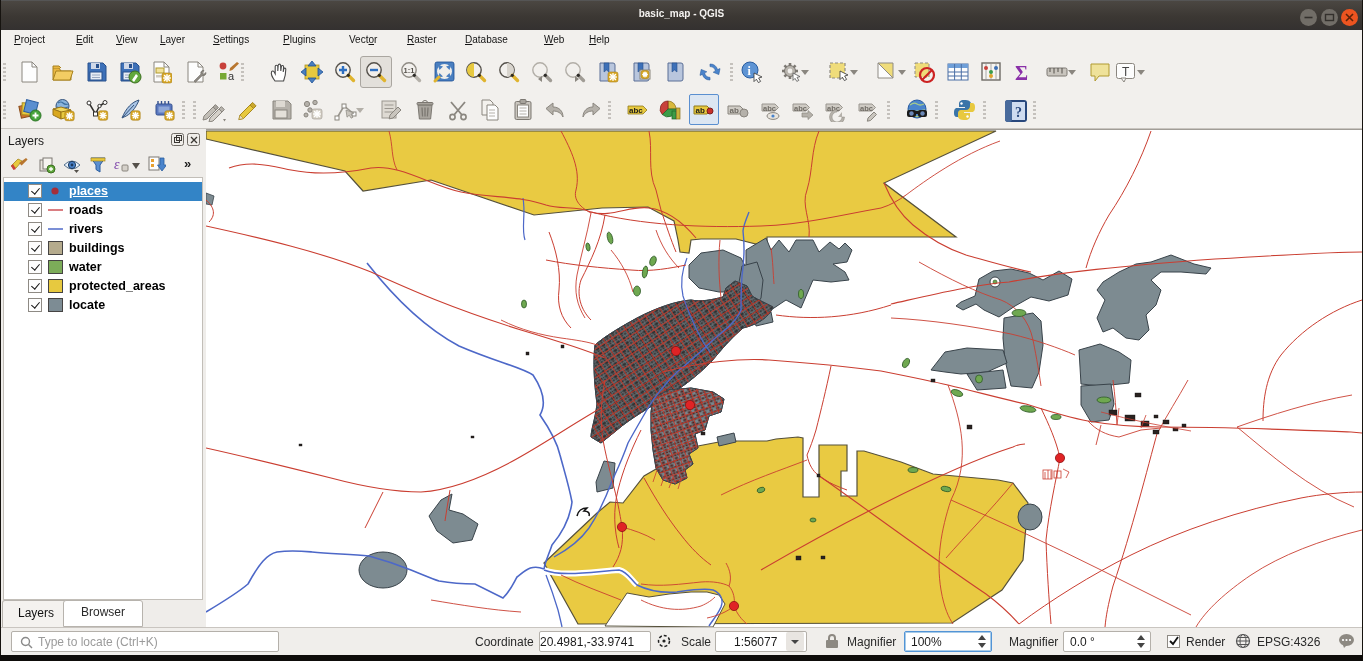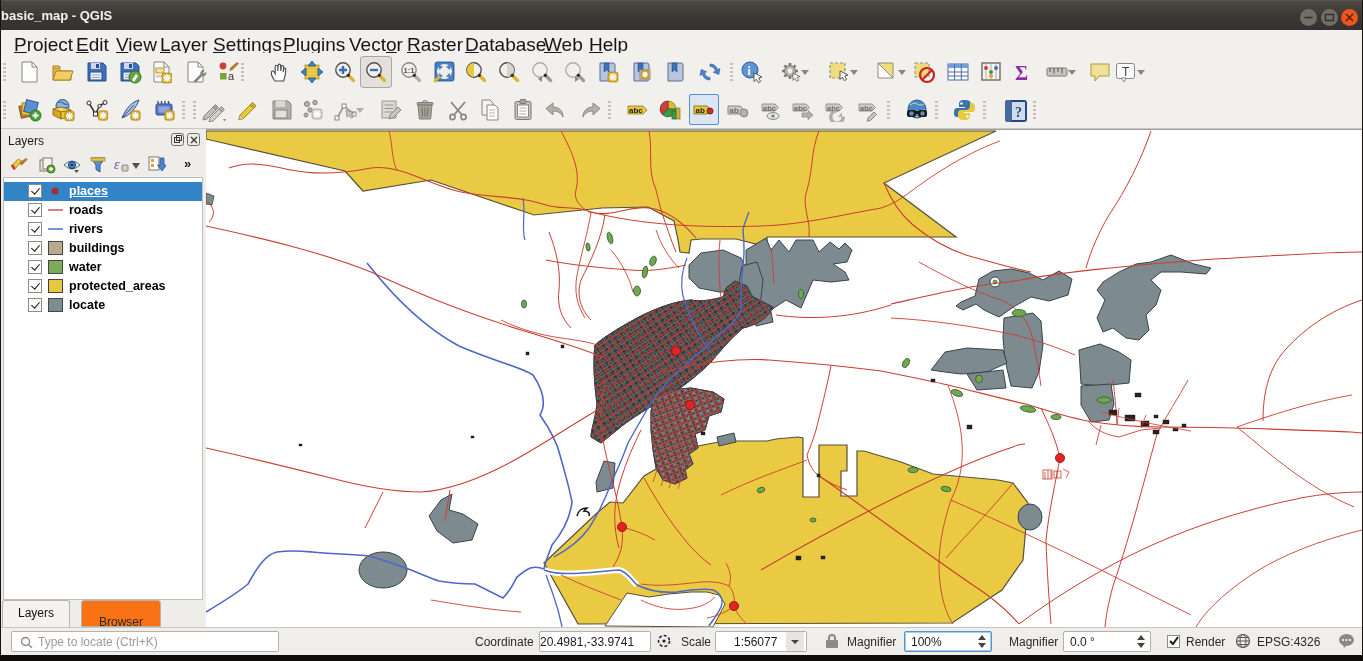--- a/index.html
+++ b/index.html
@@ -1,21 +1,21 @@
 <!DOCTYPE html>
 <html><head><meta charset="utf-8"><style>
 *{margin:0;padding:0;box-sizing:border-box}
 html,body{width:1363px;height:661px;overflow:hidden}
 body{font-family:"Liberation Sans",sans-serif;background:#16130f;position:relative}
 #titlebar{position:absolute;left:1px;top:0;width:1361px;height:30px;
  background:linear-gradient(#4b4742,#3b3733 55%,#343130);border-top:1px solid #555;}
-#title{position:absolute;left:0;right:0;top:7px;color:#f4f2f0;font-size:13px;font-weight:bold}
+#title{position:absolute;left:0;right:0;top:7px;text-align:center;color:#f4f2f0;font-size:10px;font-weight:bold}
 .wbtn{position:absolute;top:8px;width:17px;height:17px;border-radius:50%;}
 #menubar{position:absolute;left:1px;top:30px;width:1361px;height:23px;background:#f2f0ed}
-.mi{position:absolute;top:4px;font-size:19px;color:#141414}
+.mi{position:absolute;top:4px;font-size:10px;color:#141414}
 .mi u{text-decoration-thickness:1px}
 #toolbars{position:absolute;left:1px;top:53px;width:1361px;height:76px;background:#f2f0ed;border-bottom:1px solid #c9c5c0}
 .tr{position:absolute;left:0;width:1361px;height:38px}
 .ic{position:absolute;top:7px;width:24px;height:24px}
 .sep{position:absolute;top:10px;width:3px;height:18px;
  background:repeating-linear-gradient(#b9b5b0 0 2px,transparent 2px 4px);opacity:.8}
 #mainarea{position:absolute;left:1px;top:129px;width:1361px;height:498px;background:#efedea}
 #panel{position:absolute;left:0;top:0;width:204px;height:498px;background:#efedea}
 #ptitle{position:absolute;left:7px;top:5px;font-size:12px;color:#1b1b1b}
 #playerlist{position:absolute;left:2px;top:48px;width:200px;height:423px;background:#fff;border:1px solid #c2beb8}
@@ -620,21 +620,21 @@
         <div class="lrow" style="top:118px">
           <div class="lchk"></div>
           <svg class="lsym" width="15" height="14">
             <rect x="0.5" y="0.5" width="14" height="13" fill="#7d8c94" stroke="#454343"></rect>
           </svg>
           <span class="lname">locate</span>
         </div>
       </div>
       <div id="tabs">
         <div class="tab" style="left:1px;width:68px;background:#f4f2ef;border:1px solid #b7b3ad;border-bottom:none;border-radius:3px 3px 0 0;padding-top:5px">Layers</div>
-        <div class="tab" style="left:80px;width:80px;background:#f97316;border:1px solid #b7b3ad;border-radius:3px 3px 0 0;padding-top:14px;color:#2a2a2a">Browser</div>
+        <div class="tab" style="left:62px;width:80px;background:#ffffff;border:1px solid #b7b3ad;border-radius:3px 3px 0 0;padding-top:4px;color:#2a2a2a">Browser</div>
       </div>
     </div>
     <div id="canvas">
       <svg width="1156" height="497" viewBox="205 130 1156 497">
         <rect x="205" y="130" width="1156" height="497" fill="#ffffff"></rect>
         <defs>
           <pattern id="bld" width="7" height="5.5" patternUnits="userSpaceOnUse" patternTransform="rotate(-33)">
             <rect width="7" height="5.5" fill="#728088"></rect>
             <rect x="0.3" y="0.3" width="3.8" height="2.3" fill="#1e1d1c"></rect>
             <rect x="4.4" y="2.9" width="2.4" height="2.1" fill="#262423"></rect>

